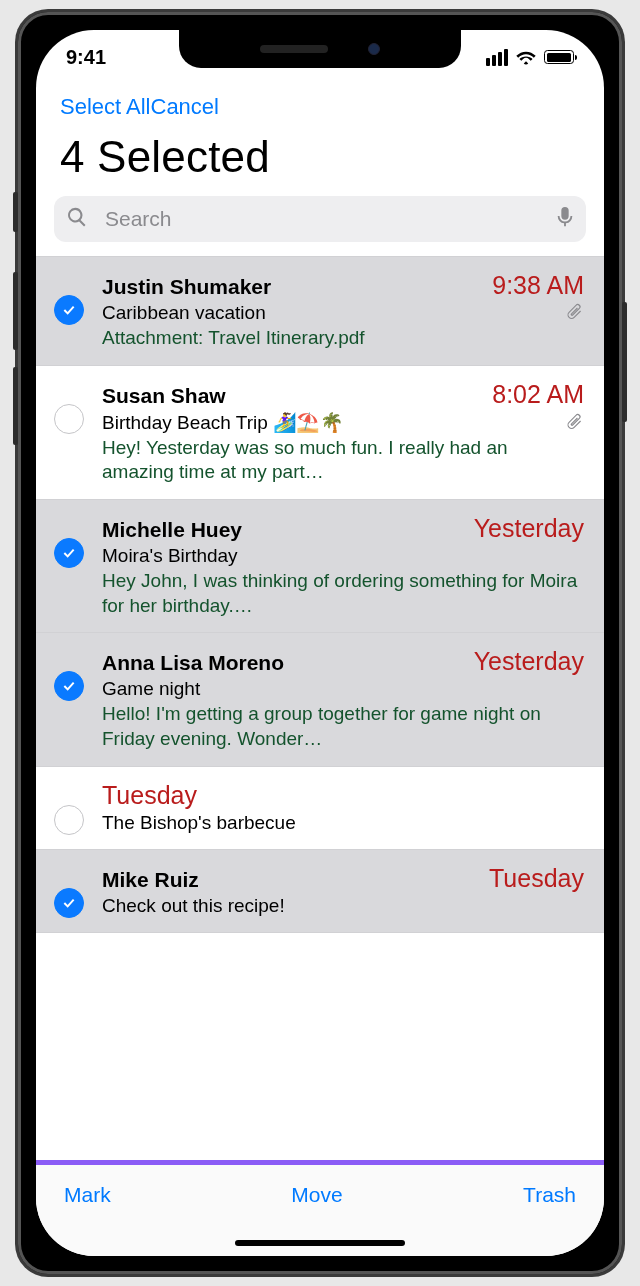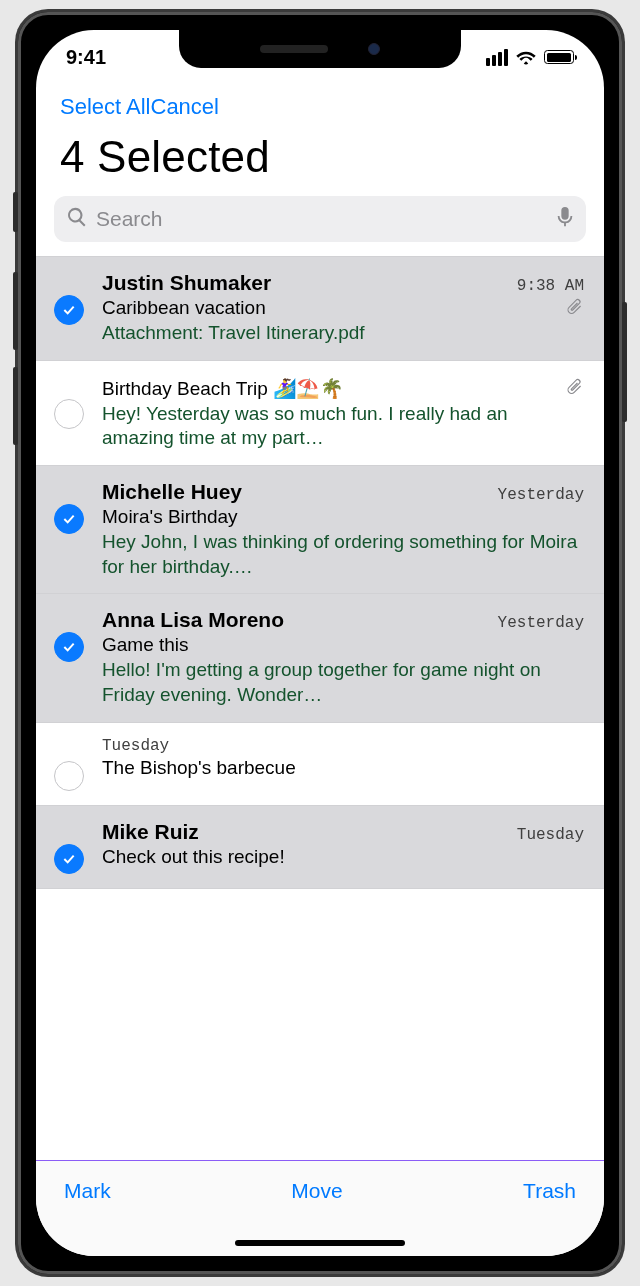--- a/index.html
+++ b/index.html
@@ -33,21 +33,21 @@
   .battery::after { content:""; position:absolute; right:-4px; top:4px; width:2.5px; height:5px; background:#000; border-radius:0 2px 2px 0; }
   .battery i { position:absolute; left:1.5px; top:1.5px; bottom:1.5px; right:2px; background:#000; border-radius:1.5px; }
 
   .navbar { display:flex; padding: 10px 24px 4px; }
   .navbar a { color:#007aff; font-size:22px; text-decoration:none; }
 
   .large-title { font-size:44px; font-weight:400; padding: 8px 24px 14px; letter-spacing:0.2px; }
 
   .search-wrap { padding: 0 18px 14px; }
   .search {
-    display:flex; align-items:center; gap:8px; background:#eeeef0; border-radius:12px;
+    display:flex; align-items:center; gap:17px; background:#eeeef0; border-radius:12px;
     padding: 10px 12px;
   }
   .search svg { width:22px; height:22px; fill:#8a8a8e; flex:none; }
   .search-text { flex:1; color:#8a8a8e; font-size:21px; }
   .mic svg { width:18px; height:22px; fill:#8a8a8e; }
 
   .list { border-top:1px solid #d1d1d4; overflow:hidden; }
   .row {
     display:flex; align-items:flex-start; padding: 14px 20px 14px 18px; gap: 18px;
     border-bottom:1px solid #d1d1d4; background:#fff; position:relative;
@@ -55,30 +55,30 @@
   .row.selected { background:#d9d9dc; }
   .check {
     width:30px; height:30px; border-radius:50%; border:1.8px solid #c5c5c8; flex:none; margin-top:24px;
     display:flex; align-items:center; justify-content:center;
   }
   .check.on { background:#0a7aff; border-color:#0a7aff; }
   .check.on svg { width:16px; height:16px; stroke:#fff; stroke-width:3; fill:none; }
   .content { flex:1; min-width:0; }
   .line1 { display:flex; align-items:baseline; justify-content:space-between; gap:10px; }
   .sender { font-size:21px; font-weight:600; color:#000; white-space:nowrap; overflow:hidden; text-overflow:ellipsis; }
-  .time { font-size:16px; color:#404040; white-space:nowrap;font-family:Liberation Mono, monospace; }
-  .line2 { display:flex; align-items:flex-start; gap:8px; margin-top:2px; }
+  .time { font-size:25px; color:#b91c1c; white-space:nowrap; }
+  .line2 { display:flex; align-items:flex-end; gap:8px; margin-top:2px; }
   .subject { font-size:19px; color:#000; flex:1; white-space:nowrap; overflow:hidden; text-overflow:ellipsis; }
   .clip svg { width:18px; height:18px; fill:#8a8a8e; }
   .preview { font-size:19px; color:#14532d; line-height:1.3; margin-top:2px;
     display:-webkit-box; -webkit-line-clamp:2; -webkit-box-orient:vertical; overflow:hidden; }
 
   .toolbar {
     position:absolute; left:0; right:0; bottom:0; height:96px; background:#fafafa;
-    border-top:1px solid #8b5cf6; display:flex; align-items:flex-start; justify-content:space-between;
+    border-top:5px solid #8b5cf6; display:flex; align-items:flex-start; justify-content:space-between;
     padding: 18px 28px 0; z-index:30;
   }
   .toolbar a { color:#007aff; font-size:21px; text-decoration:none; }
   .home-ind { position:absolute; bottom:10px; left:50%; transform:translateX(-50%); width:170px; height:6px; background:#000; border-radius:4px; z-index:60; }
 
   
   .btn-side { position:absolute; background:#2c2c2c; border-radius:2px; }
   .btn-silence { left:-5px; top:180px; width:5px; height:40px; }
   .btn-volup  { left:-5px; top:260px; width:5px; height:78px; }
   .btn-voldn  { left:-5px; top:355px; width:5px; height:78px; }
@@ -159,20 +159,24 @@
               <span class="clip"><svg viewBox="0 0 24 24">
                   <path d="M20 12.5l-8.6 8.6a5.5 5.5 0 01-7.8-7.8l9.2-9.2a3.7 3.7 0 115.2 5.2l-8.6 8.6a1.8 1.8 0 11-2.6-2.6l7.9-7.9 1.1 1.1-7.9 7.9a.3.3 0 00.4.4l8.6-8.6a2.2 2.2 0 10-3.1-3.1l-9.2 9.2a4 4 0 005.7 5.7l8.6-8.6 1.1 1.1z"></path>
                 </svg></span>
             </div>
             <div class="preview">Attachment: Travel Itinerary.pdf</div>
           </div>
         </div>
         <div class="row">
           <div class="check "></div>
           <div class="content">
+            <div class="line1">
+              <span class="sender">Susan Shaw</span>
+              <span class="time">8:02 AM</span>
+            </div>
             <div class="line2">
               <span class="subject">Birthday Beach Trip 🏄‍♀️⛱️🌴</span>
               <span class="clip"><svg viewBox="0 0 24 24">
                   <path d="M20 12.5l-8.6 8.6a5.5 5.5 0 01-7.8-7.8l9.2-9.2a3.7 3.7 0 115.2 5.2l-8.6 8.6a1.8 1.8 0 11-2.6-2.6l7.9-7.9 1.1 1.1-7.9 7.9a.3.3 0 00.4.4l8.6-8.6a2.2 2.2 0 10-3.1-3.1l-9.2 9.2a4 4 0 005.7 5.7l8.6-8.6 1.1 1.1z"></path>
                 </svg></span>
             </div>
             <div class="preview">Hey! Yesterday was so much fun. I really had an amazing time at my part…</div>
           </div>
         </div>
         <div class="row selected">
@@ -197,21 +201,21 @@
             <svg viewBox="0 0 24 24">
               <polyline points="5,12 10,17 19,7"></polyline>
             </svg>
           </div>
           <div class="content">
             <div class="line1">
               <span class="sender">Anna Lisa Moreno</span>
               <span class="time">Yesterday</span>
             </div>
             <div class="line2">
-              <span class="subject">Game this</span>
+              <span class="subject">Game night</span>
             </div>
             <div class="preview">Hello! I'm getting a group together for game night on Friday evening. Wonder…</div>
           </div>
         </div>
         <div class="row">
           <div class="check "></div>
           <div class="content">
             <div class="line1">
               <span class="time">Tuesday</span>
             </div>

